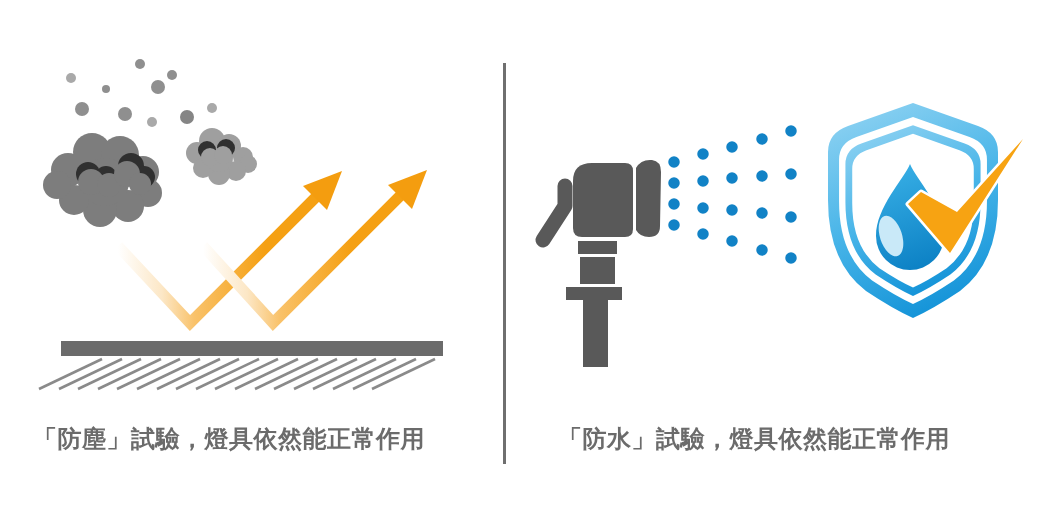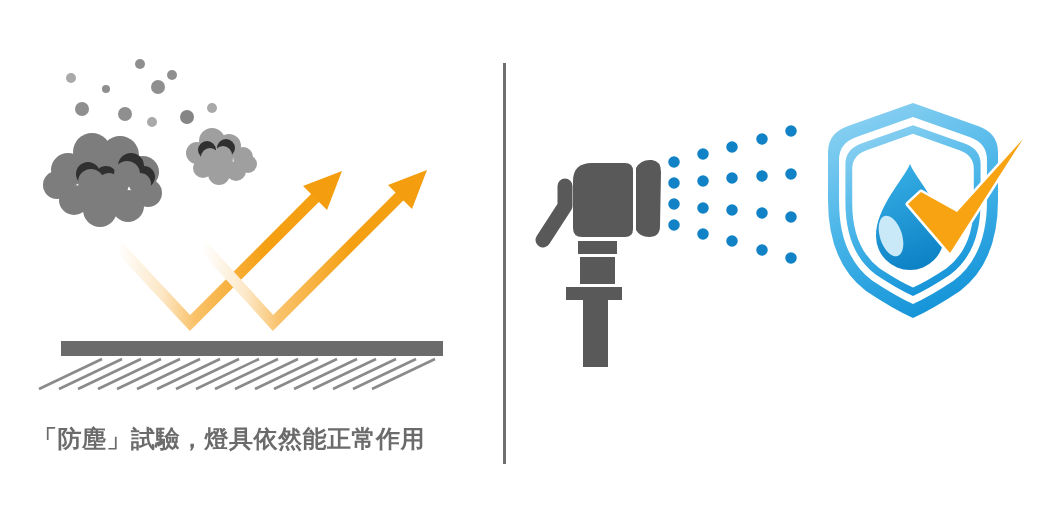--- a/index.html
+++ b/index.html
@@ -193,14 +193,15 @@
     </g>
 
     <g>
       <polygon points="908,204 950,253 1023,139 957,212 921,192" style="fill:var(--c-check_orange,#f7a312);stroke:var(--c-white,#ffffff)" stroke-width="5" stroke-linejoin="round" paint-order="stroke"></polygon>
     </g>
   </svg>
 
   <div class="divider"></div>
 
   <div class="caption left">「防塵」試驗，燈具依然能正常作用</div>
+  <div class="caption right">「防水」試驗，燈具依然能正常作用</div>
 
 </div>
 
 </body></html>

